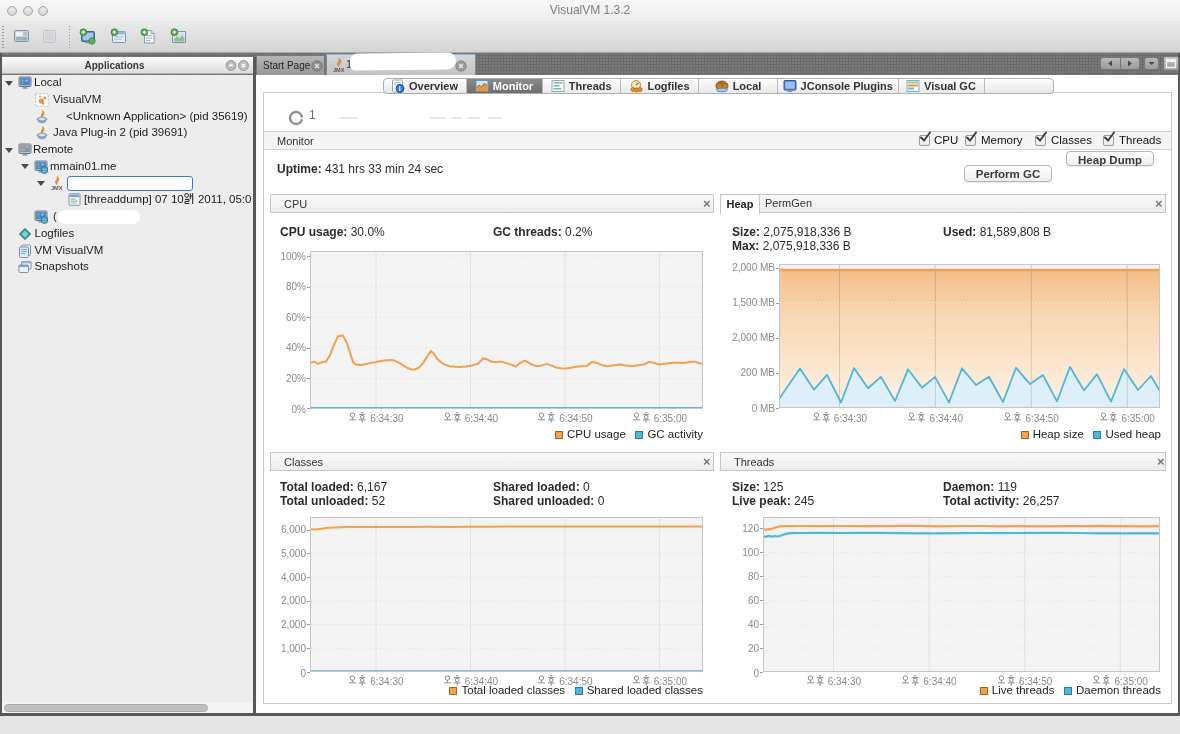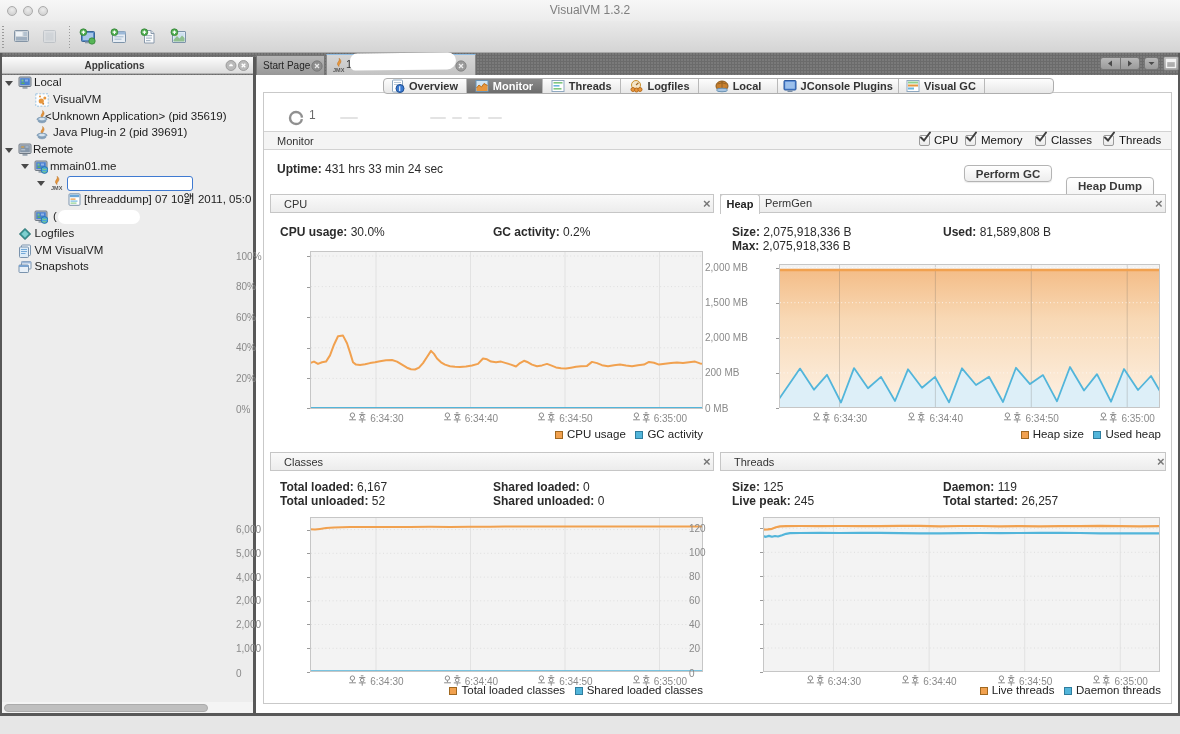--- a/index.html
+++ b/index.html
@@ -1,17 +1,17 @@
 <!DOCTYPE html>
 <html><head><meta charset="utf-8"><style>
 *{margin:0;padding:0;box-sizing:border-box}
 html,body{width:1180px;height:734px;overflow:hidden}
 body{position:relative;font-family:"Liberation Sans",sans-serif;background:#fff}
 .abs{position:absolute}
-.yl{position:absolute;font-size:10px;color:#8a8a8a;width:70px;white-space:nowrap}
+.yl{position:absolute;font-size:10px;color:#8a8a8a;text-align:right;width:70px;white-space:nowrap}
 .xl{position:absolute;font-size:10px;color:#8a8a8a;white-space:nowrap;transform:translateX(-50%)}
 .xl .kr{vertical-align:-1.5px;margin-right:1px}
 .leg{position:absolute;font-size:11.5px;color:#222;white-space:nowrap}
 .sq{display:inline-block;width:8px;height:8px;border:1px solid;vertical-align:-1px;margin-right:4px}
 .st{position:absolute;font-size:12px;color:#2b2b2b;white-space:nowrap}
 .st b{color:#2b2b2b}
 .phead{position:absolute;background:linear-gradient(#fafafa,#ececec);border:1px solid #c6c6c6;font-size:11px;color:#333}
 .phx{position:absolute;color:#777;font-size:13px;font-weight:bold}
 .treerow{position:absolute;font-size:11.5px;color:#1c1c1c;white-space:nowrap}
 .arrow{position:absolute;width:0;height:0;border-left:4px solid transparent;border-right:4px solid transparent;border-top:5.5px solid #4a4a4a}
@@ -107,21 +107,21 @@
     <circle cx="5" cy="3.4" r="1" fill="#e8963c"></circle>
     <circle cx="8.2" cy="10.8" r="1" fill="#d17f27"></circle>
   </svg>
 <div class="treerow" style="left:53px;top:92.75px">VisualVM</div>
 <svg class="abs" style="left:35px;top:109.5px" width="14" height="14" viewBox="0 0 14 14">
     <path d="M7.6 0.5 C9 2.2 9.6 3.4 8.6 5 C7.9 6.1 7 6.8 7.4 8.2 C5.9 7.2 5.7 5.6 6.6 4.3 C7.5 3 8.1 2 7.6 0.5 Z" fill="#e8963c" stroke="#b96f1e" stroke-width="0.5"></path>
     <path d="M2 9.2 C2 8.1 4.2 7.2 7 7.2 C9.8 7.2 12 8.1 12 9.2 C12 10.3 9.8 11.2 7 11.2 C4.2 11.2 2 10.3 2 9.2 Z" fill="#9db7cf" stroke="#5d7f9e" stroke-width="0.6"></path>
     <path d="M3.5 11 C4.5 11.9 9.5 11.9 10.5 11 C11.3 11.6 10 12.8 7 12.8 C4 12.8 2.7 11.6 3.5 11 Z" fill="#8aa8c4" stroke="#5d7f9e" stroke-width="0.5"></path>
     <ellipse cx="7" cy="9" rx="3" ry="1.2" fill="#d5e3ef"></ellipse>
   </svg>
-<div class="treerow" style="left:45px;top:109.5px">&lt;Unknown Application&gt; (pid 35619)</div>
+<div class="treerow" style="left:66px;top:109.5px">&lt;Unknown Application&gt; (pid 35619)</div>
 <svg class="abs" style="left:35px;top:126.25px" width="14" height="14" viewBox="0 0 14 14">
     <path d="M7.6 0.5 C9 2.2 9.6 3.4 8.6 5 C7.9 6.1 7 6.8 7.4 8.2 C5.9 7.2 5.7 5.6 6.6 4.3 C7.5 3 8.1 2 7.6 0.5 Z" fill="#e8963c" stroke="#b96f1e" stroke-width="0.5"></path>
     <path d="M2 9.2 C2 8.1 4.2 7.2 7 7.2 C9.8 7.2 12 8.1 12 9.2 C12 10.3 9.8 11.2 7 11.2 C4.2 11.2 2 10.3 2 9.2 Z" fill="#9db7cf" stroke="#5d7f9e" stroke-width="0.6"></path>
     <path d="M3.5 11 C4.5 11.9 9.5 11.9 10.5 11 C11.3 11.6 10 12.8 7 12.8 C4 12.8 2.7 11.6 3.5 11 Z" fill="#8aa8c4" stroke="#5d7f9e" stroke-width="0.5"></path>
     <ellipse cx="7" cy="9" rx="3" ry="1.2" fill="#d5e3ef"></ellipse>
   </svg>
 <div class="treerow" style="left:53px;top:126.25px">Java Plug-in 2 (pid 39691)</div>
 <div class="arrow" style="left:5px;top:147.5px"></div>
 <svg class="abs" style="left:18px;top:143px" width="14" height="14" viewBox="0 0 14 14">
     <rect x="1" y="1" width="12" height="9.5" rx="1" fill="#c7cdd4" stroke="#707a85"></rect>
@@ -328,27 +328,27 @@
     <path d="M3 7.5 L6 10.5 L12 2.5" fill="none" stroke="#3f3f3f" stroke-width="2" stroke-linecap="round"></path>
   </svg>
 <div class="cbl" style="left:1051px;top:133.5px">Classes</div>
 <div class="cb" style="left:1103px;top:134.5px"></div>
 <svg class="abs" style="left:1102px;top:130px" width="15" height="15" viewBox="0 0 15 15">
     <path d="M3 7.5 L6 10.5 L12 2.5" fill="none" stroke="#3f3f3f" stroke-width="2" stroke-linecap="round"></path>
   </svg>
 <div class="cbl" style="left:1119px;top:133.5px">Threads</div>
 <div class="st" style="left:277px;top:162px"><b>Uptime:</b> 431 hrs 33 min 24 sec</div>
 <div class="btn" style="left:964px;top:165px;width:88px;height:17px;line-height:16px">Perform GC</div>
-<div class="btn" style="left:1066px;top:177px;width:88px;height:32px;line-height:16px">Heap Dump</div>
+<div class="btn" style="left:1066px;top:151px;width:88px;height:15px;line-height:16px">Heap Dump</div>
 <div class="phead" style="left:270px;top:194px;width:444px;height:19px">
     <span style="position:absolute;left:13px;top:3px">CPU</span>
   </div>
 <div class="phx" style="left:703px;top:196px">×</div>
 <div class="st" style="left:280px;top:225px"><b>CPU usage:</b> 30.0%</div>
-<div class="st" style="left:493px;top:225px"><b>GC activity:</b> 0.2%</div>
+<div class="st" style="left:493px;top:225px"><b>GC threads:</b> 0.2%</div>
 <svg style="position:absolute;left:310px;top:251px" width="393" height="158" viewBox="0 0 393 158">
     <rect x="0.5" y="0.5" width="392" height="157" fill="#f3f3f3" stroke="none"></rect>
     <line x1="66.0" y1="1" x2="66.0" y2="157" stroke="#dcdcdc" stroke-width="1" stroke-opacity="0.75"></line>
     <line x1="160.5" y1="1" x2="160.5" y2="157" stroke="#dcdcdc" stroke-width="1" stroke-opacity="0.75"></line>
     <line x1="255.0" y1="1" x2="255.0" y2="157" stroke="#dcdcdc" stroke-width="1" stroke-opacity="0.75"></line>
     <line x1="349.5" y1="1" x2="349.5" y2="157" stroke="#dcdcdc" stroke-width="1" stroke-opacity="0.75"></line>
     <line x1="1" y1="5.0" x2="392" y2="5.0" stroke="#dedede" stroke-width="1" stroke-opacity="1.0" stroke-dasharray="1 2.6"></line>
     <line x1="1" y1="35.6" x2="392" y2="35.6" stroke="#dedede" stroke-width="1" stroke-opacity="1.0" stroke-dasharray="1 2.6"></line>
     <line x1="1" y1="66.2" x2="392" y2="66.2" stroke="#dedede" stroke-width="1" stroke-opacity="1.0" stroke-dasharray="1 2.6"></line>
     <line x1="1" y1="96.8" x2="392" y2="96.8" stroke="#dedede" stroke-width="1" stroke-opacity="1.0" stroke-dasharray="1 2.6"></line>
@@ -546,21 +546,21 @@
       </g>
     </svg> 6:35:00</div>
 <div class="leg" style="right:477px;top:684px"><span class="sq" style="background:#f1a14f;border-color:#a06820"></span>Total loaded classes&nbsp;&nbsp;&nbsp;<span class="sq" style="background:#52b5da;border-color:#2f7d9e"></span>Shared loaded classes</div>
 <div class="phead" style="left:720px;top:452px;width:446px;height:19px">
     <span style="position:absolute;left:13px;top:3px">Threads</span>
   </div>
 <div class="phx" style="left:1157px;top:454px">×</div>
 <div class="st" style="left:732px;top:480px"><b>Size:</b> 125</div>
 <div class="st" style="left:943px;top:480px"><b>Daemon:</b> 119</div>
 <div class="st" style="left:732px;top:494px"><b>Live peak:</b> 245</div>
-<div class="st" style="left:943px;top:494px"><b>Total started:</b> 26,257</div>
+<div class="st" style="left:943px;top:494px"><b>Total activity:</b> 26,257</div>
 <svg style="position:absolute;left:763px;top:517px" width="397" height="155" viewBox="0 0 397 155">
     <rect x="0.5" y="0.5" width="396" height="154" fill="#f3f3f3" stroke="none"></rect>
     <line x1="70.5" y1="1" x2="70.5" y2="154" stroke="#dcdcdc" stroke-width="1" stroke-opacity="0.75"></line>
     <line x1="166.1" y1="1" x2="166.1" y2="154" stroke="#dcdcdc" stroke-width="1" stroke-opacity="0.75"></line>
     <line x1="261.7" y1="1" x2="261.7" y2="154" stroke="#dcdcdc" stroke-width="1" stroke-opacity="0.75"></line>
     <line x1="357.3" y1="1" x2="357.3" y2="154" stroke="#dcdcdc" stroke-width="1" stroke-opacity="0.75"></line>
     <line x1="1" y1="11.3" x2="396" y2="11.3" stroke="#dedede" stroke-width="1" stroke-opacity="1.0" stroke-dasharray="1 2.6"></line>
     <line x1="1" y1="35.3" x2="396" y2="35.3" stroke="#dedede" stroke-width="1" stroke-opacity="1.0" stroke-dasharray="1 2.6"></line>
     <line x1="1" y1="59.2" x2="396" y2="59.2" stroke="#dedede" stroke-width="1" stroke-opacity="1.0" stroke-dasharray="1 2.6"></line>
     <line x1="1" y1="83.2" x2="396" y2="83.2" stroke="#dedede" stroke-width="1" stroke-opacity="1.0" stroke-dasharray="1 2.6"></line>

